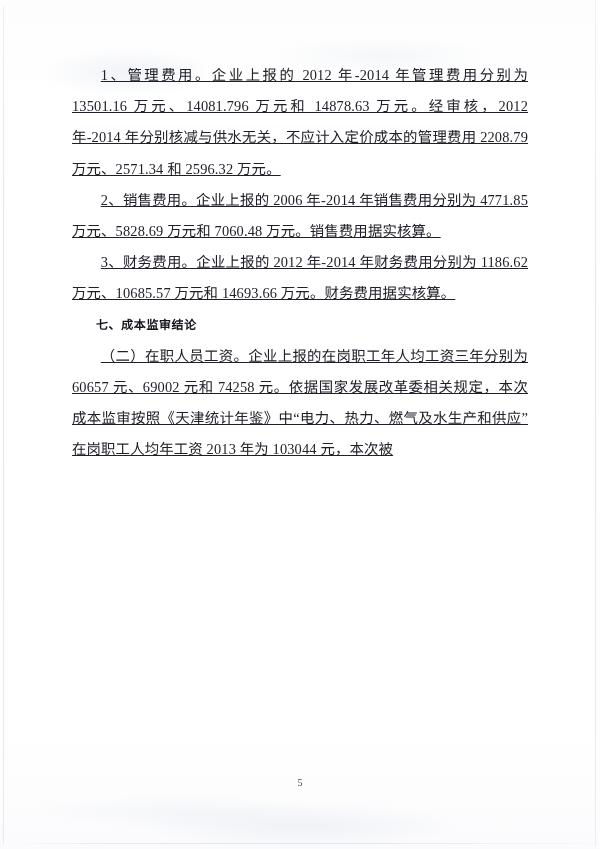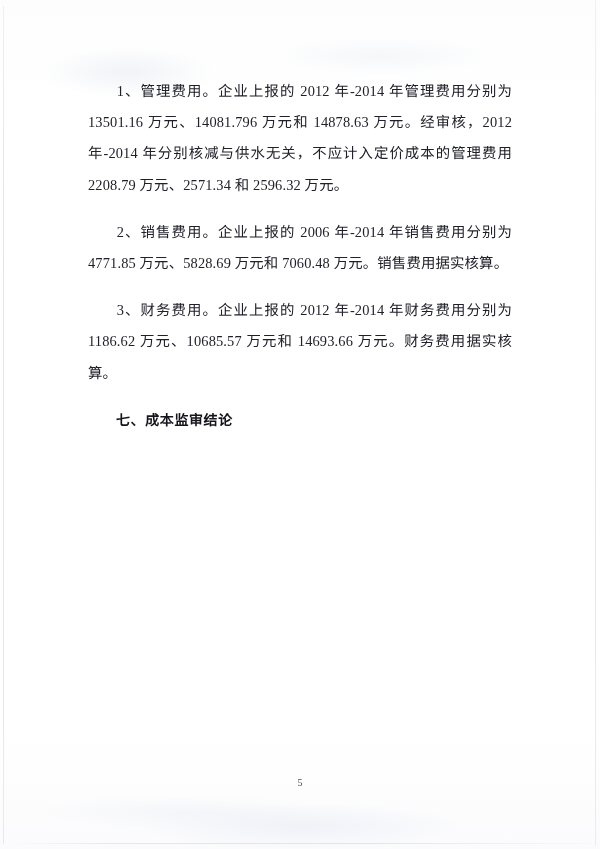--- a/index.html
+++ b/index.html
@@ -57,35 +57,36 @@
 
   
   .doc-body {
     position: absolute;
     left: 72px;
     top: 60px;
     width: 456px;
   }
 
   .para {
-    margin: 16px;
+    margin: 0;
     font-size: 14.4px;
     line-height: 31.2px;
     text-align: justify;
     text-justify: inter-ideograph;
     letter-spacing: 0.15px;
     color: #20202a;
+    text-decoration: underline;
   }
   .para.indent { text-indent: 2em; }
 
   .heading {
-    margin: 16px;
+    margin: 0;
     font-family: "DejaVu Sans", "Liberation Sans", sans-serif;
     font-weight: bold;
-    font-size: 14px;
+    font-size: 12px;
     line-height: 31.2px;
     letter-spacing: 0.6px;
     text-indent: 2em;
     color: #14141c;
   }
 
   
   .page-number {
     position: absolute;
     left: 0;
@@ -114,18 +115,19 @@
 
     <p class="para indent">2、销售费用。企业上报的 2006 年-2014 年销售费用分别为 4771.85 万元、5828.69 万元和 7060.48 万元。销售费用据实核算。</p>
 
     <p class="para indent">3、财务费用。企业上报的 2012 年-2014 年财务费用分别为 1186.62 万元、10685.57 万元和 14693.66 万元。财务费用据实核算。</p>
 
     <h2 class="heading">七、成本监审结论</h2>
 
 
 
 
+    <p class="para indent">（二）在职人员工资。企业上报的在岗职工年人均工资三年分别为 60657 元、69002 元和 74258 元。依据国家发展改革委相关规定，本次成本监审按照《天津统计年鉴》中“电力、热力、燃气及水生产和供应”在岗职工人均年工资 2013 年为 103044 元，本次被</p>
 
   </div>
 
   <div class="page-number">5</div>
 
 </div>
 
 </body></html>

